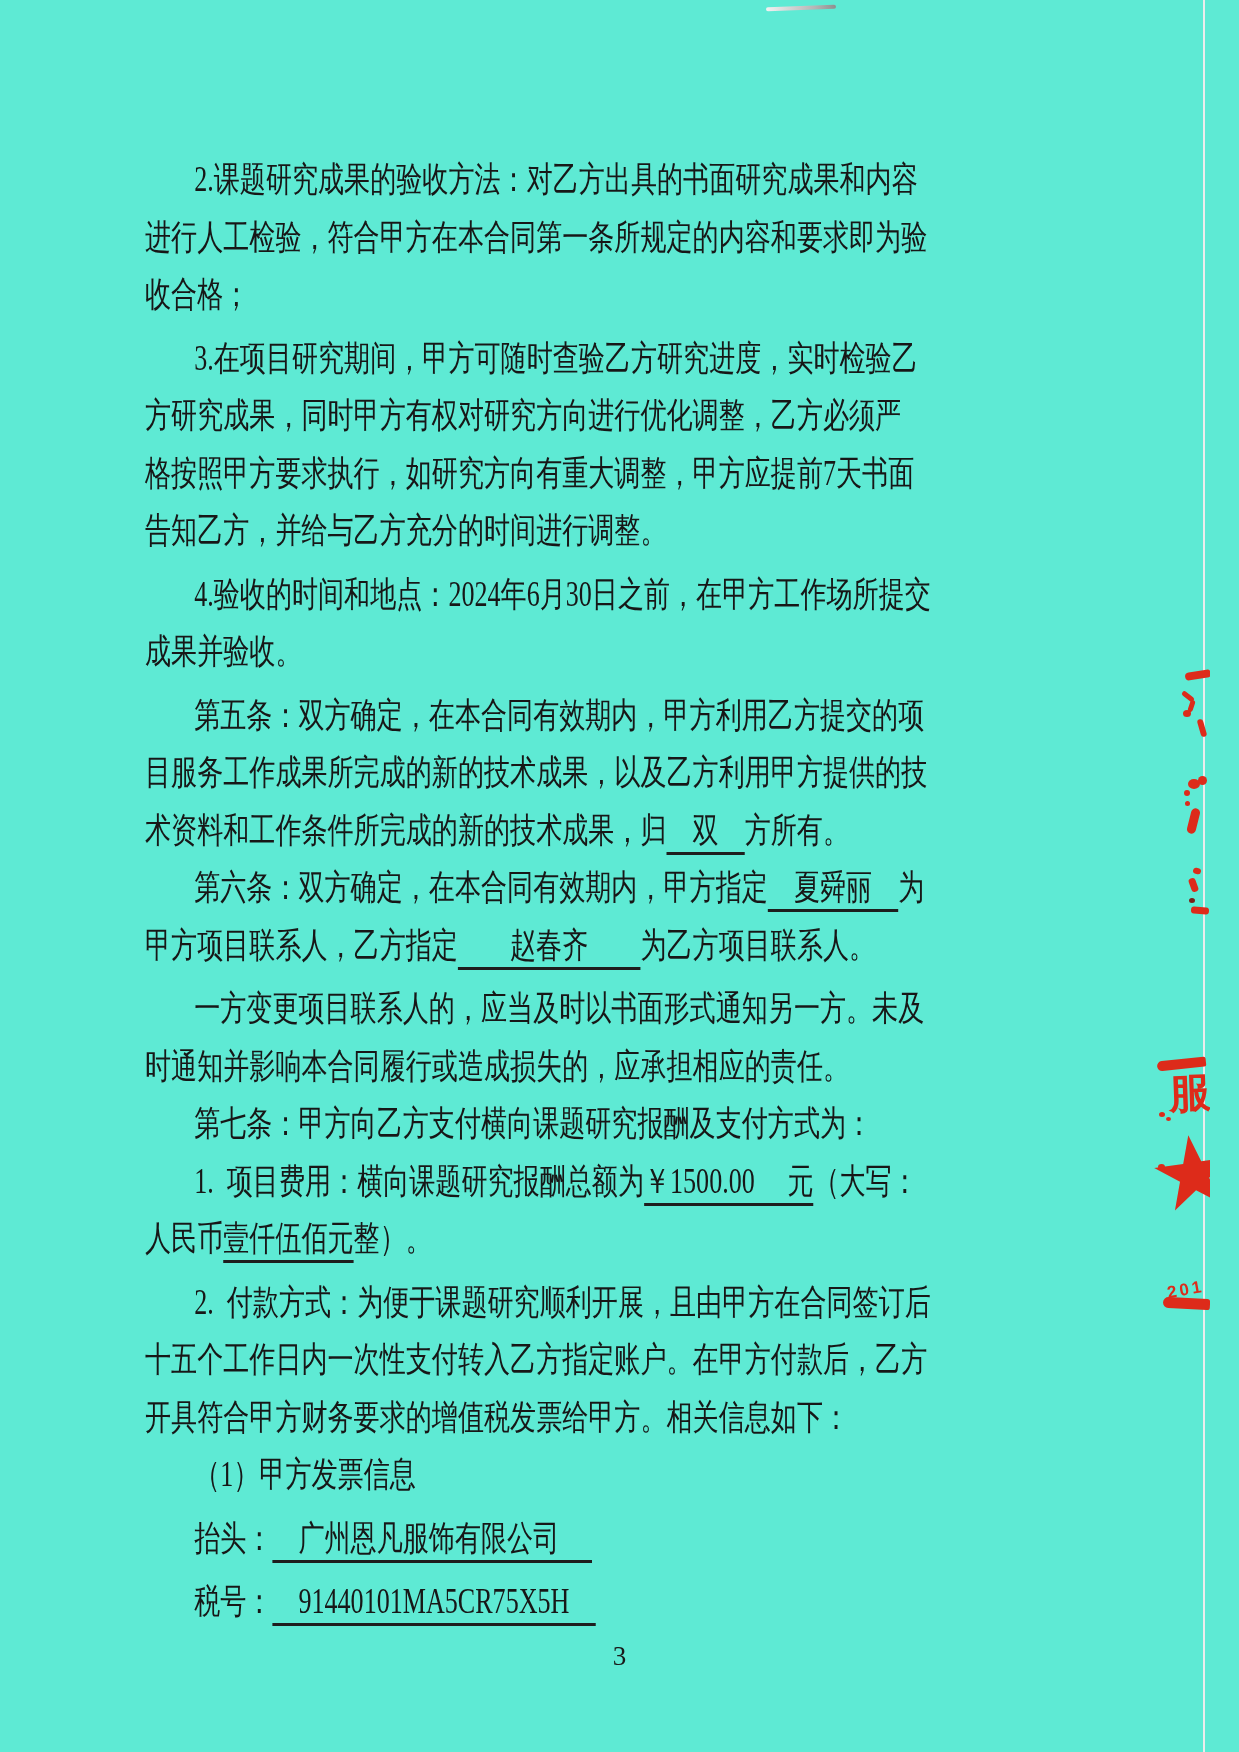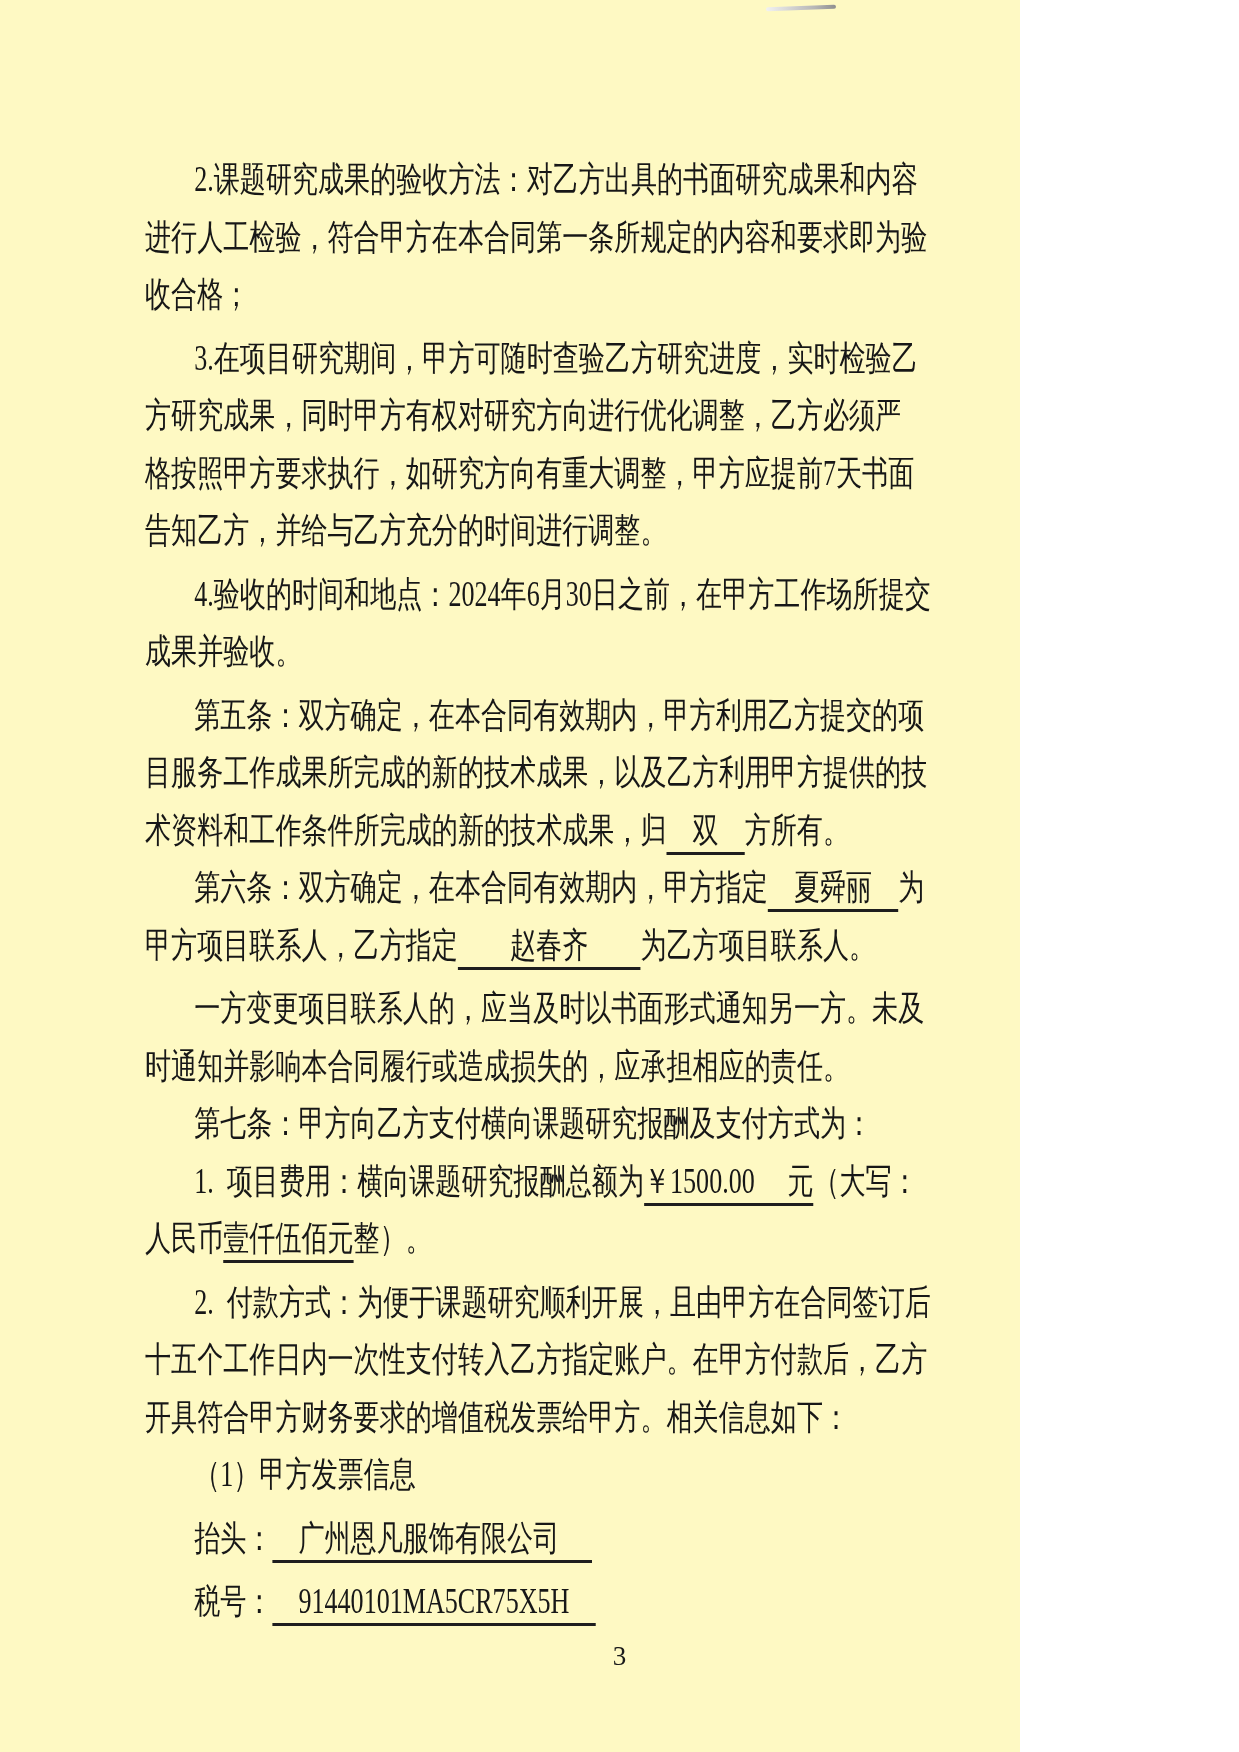--- a/index.html
+++ b/index.html
@@ -2,21 +2,21 @@
 <html><head>
 <meta charset="utf-8">
 <style>
   html,body { margin:0; padding:0; }
   body {
     width:1239px; height:1752px; background:#ffffff;
     font-family:"Liberation Serif","DejaVu Serif",serif;
     overflow:hidden;
   }
   .page {
-    position:relative; width:1020px; height:1752px; background:#fef9c3; overflow:hidden;
+    position:relative; width:1239px; height:1752px; background:#5eead4; overflow:hidden;
   }
   
   .text-block {
     position:absolute; left:145px; top:151px; width:1080px;
     font-size:35px; line-height:57.5px; color:#171717;
     transform:scaleX(0.745); transform-origin:0 0;
   }
   .line { white-space:pre; height:57.5px; }
   .line.indent { padding-left:66px; }
   .line.gap { margin-top:6px; }

